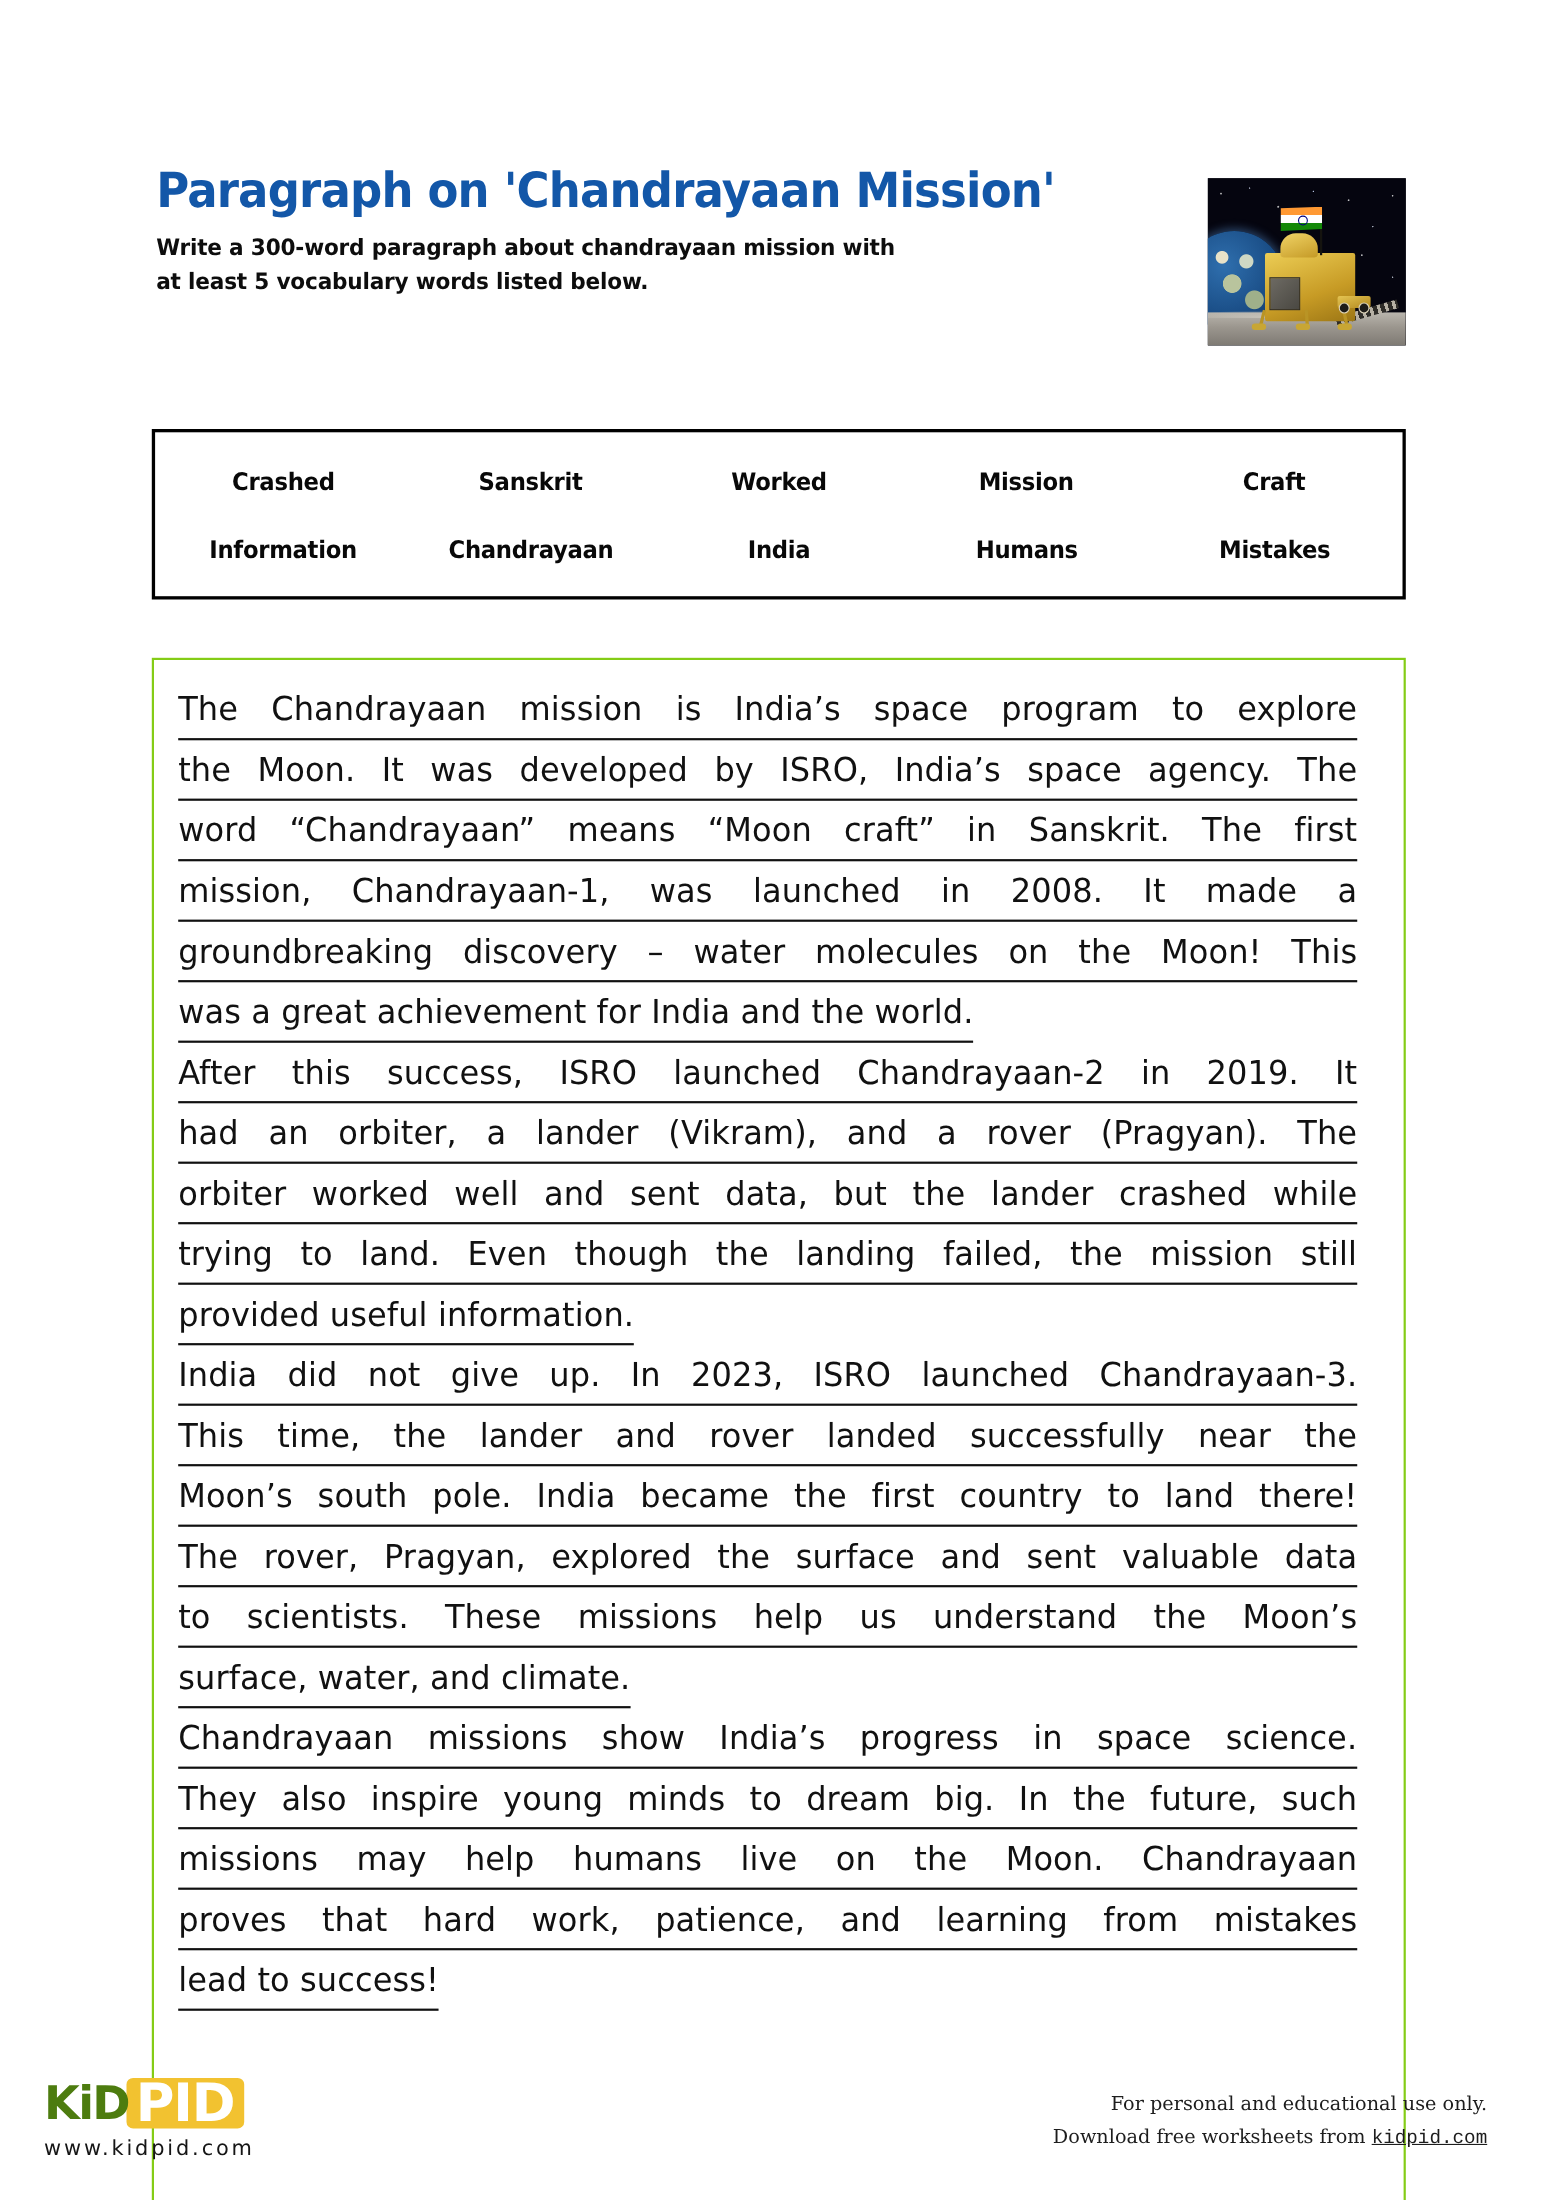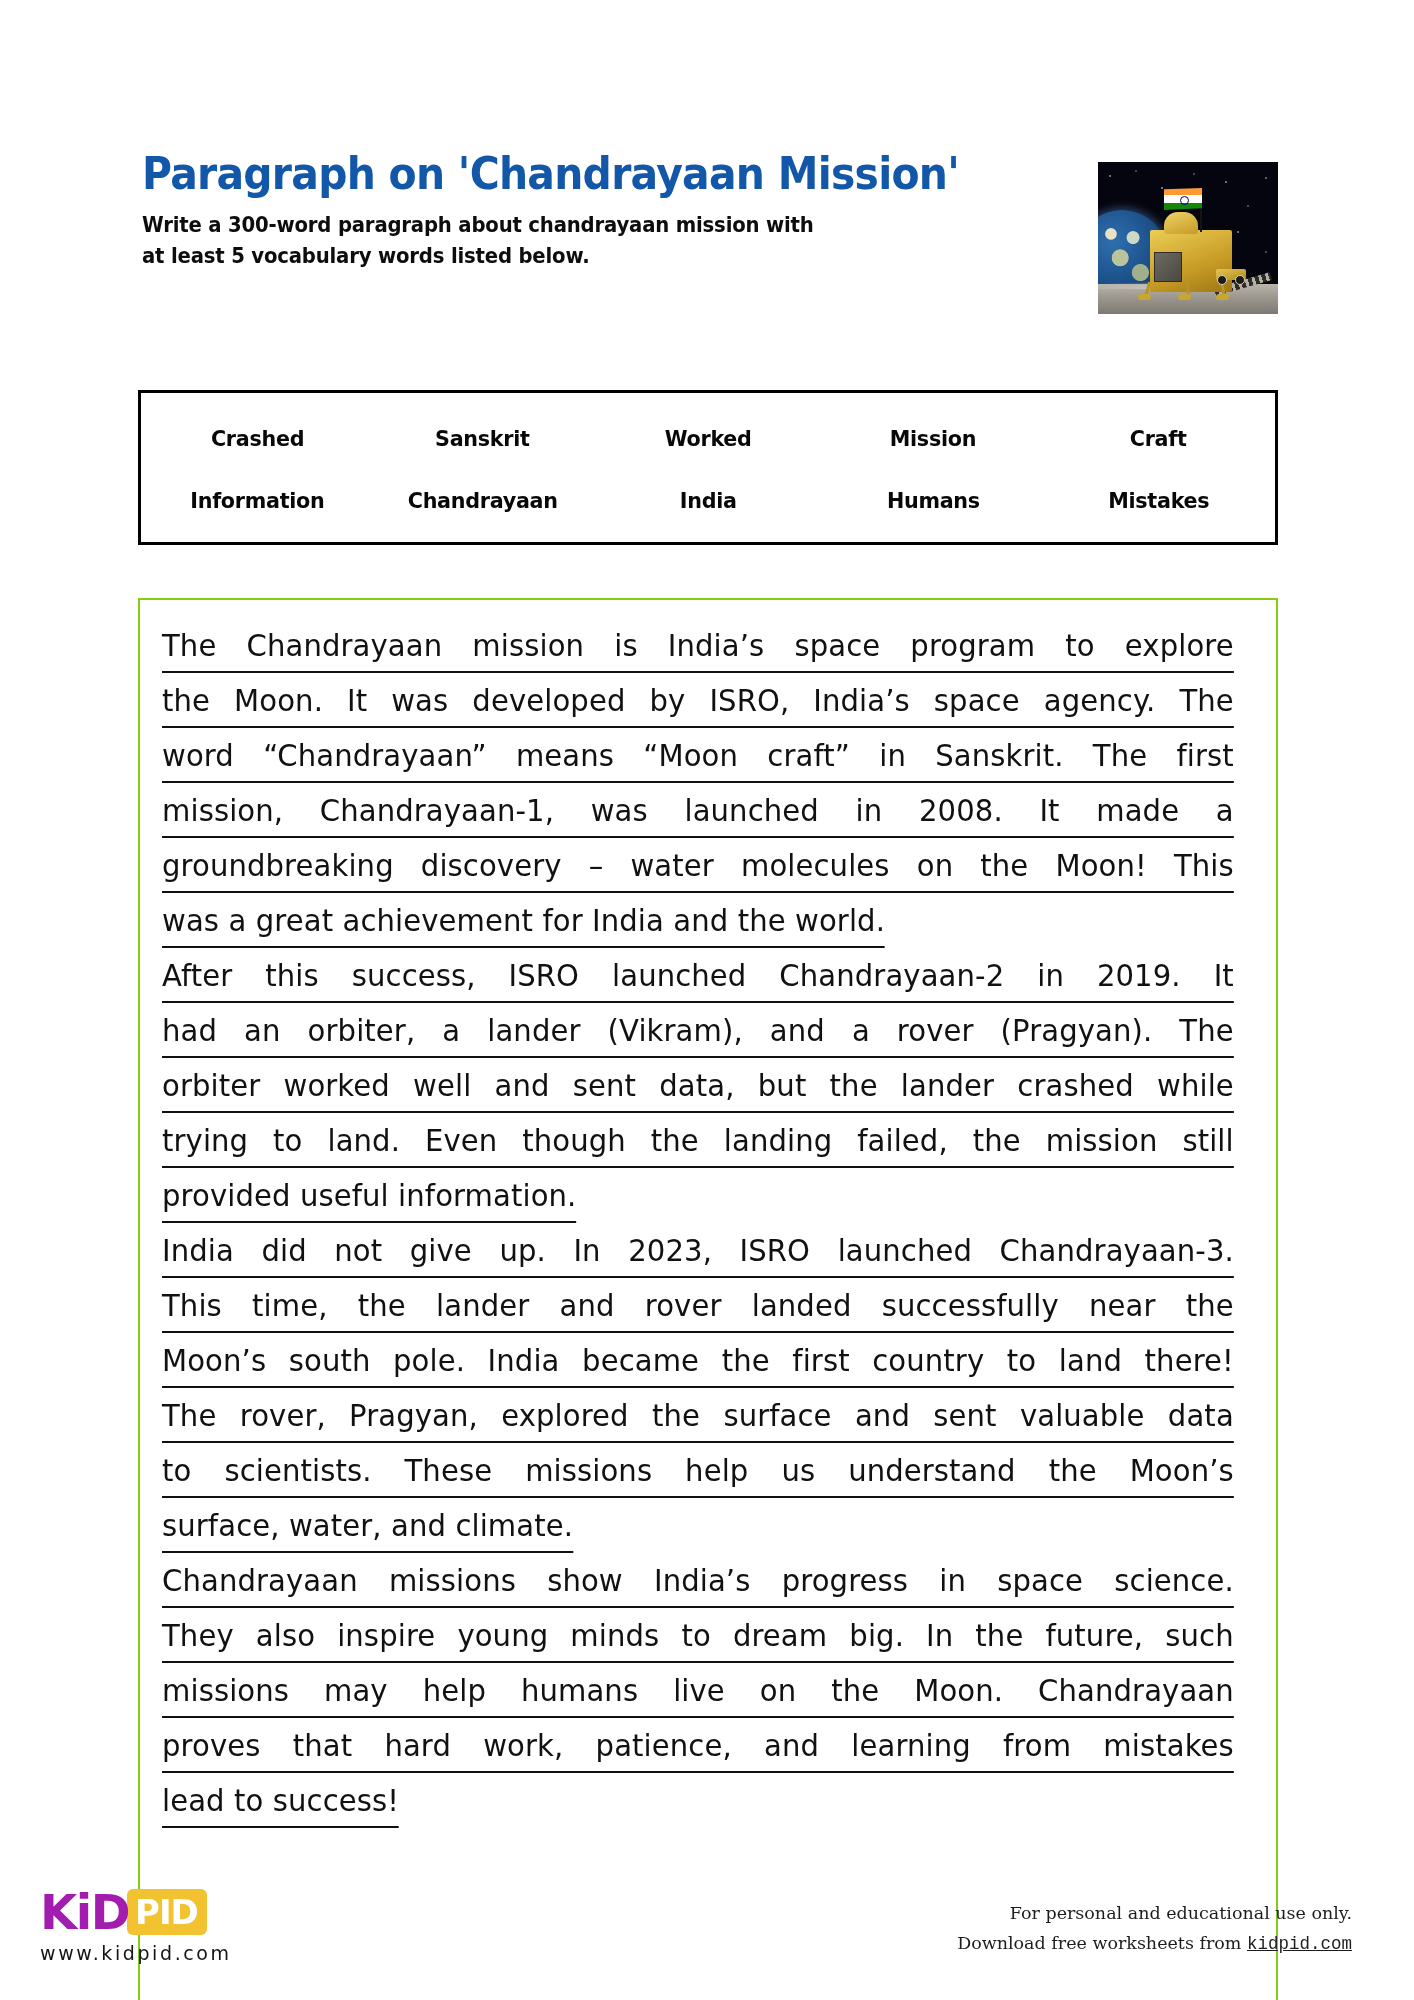--- a/index.html
+++ b/index.html
@@ -346,40 +346,40 @@
 
   .logo-mark {
     display: flex;
     align-items: stretch;
     height: 46px;
   }
 
   .logo-kid {
     font-family: "DejaVu Sans", sans-serif;
     font-weight: bold;
-    font-size: 48px;
+    font-size: 42px;
     line-height: 46px;
-    color: #a21caf;
+    color: #4d7c0f;
     letter-spacing: -1.5px;
     position: relative;
   }
 
   .logo-pid-wrap {
     background: #F2C230;
     border-radius: 6px;
     padding: 1px 9px 1px 8px;
     display: flex;
     align-items: center;
     margin-left: -2px;
   }
 
   .logo-pid {
     font-family: "DejaVu Sans", sans-serif;
     font-weight: bold;
-    font-size: 34px;
+    font-size: 48px;
     line-height: 40px;
     color: #ffffff;
     letter-spacing: -1px;
     text-align: right;
   }
 
   .logo-url {
     font-family: "DejaVu Sans", sans-serif;
     font-size: 19px;
     color: #151515;

